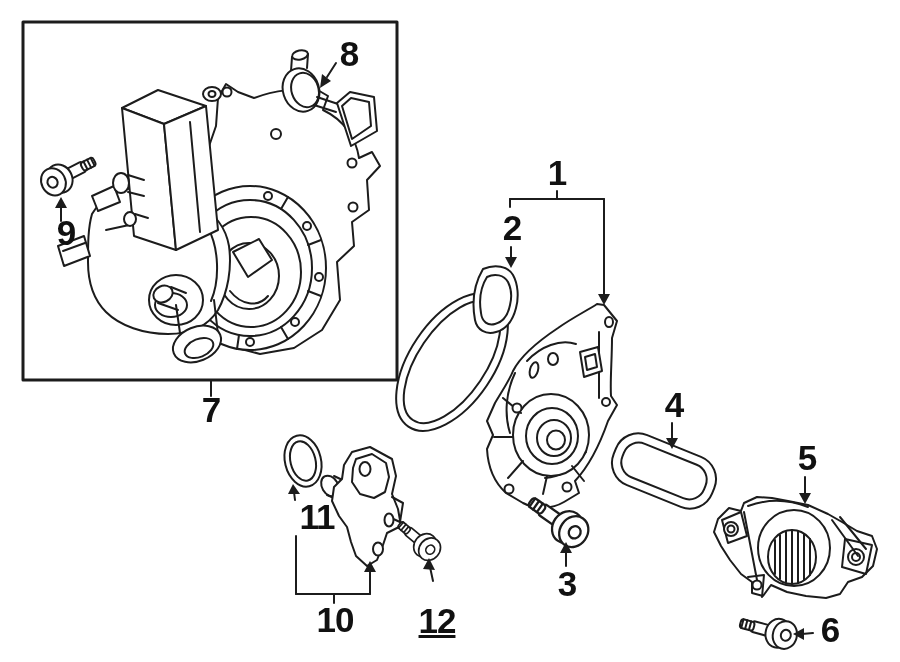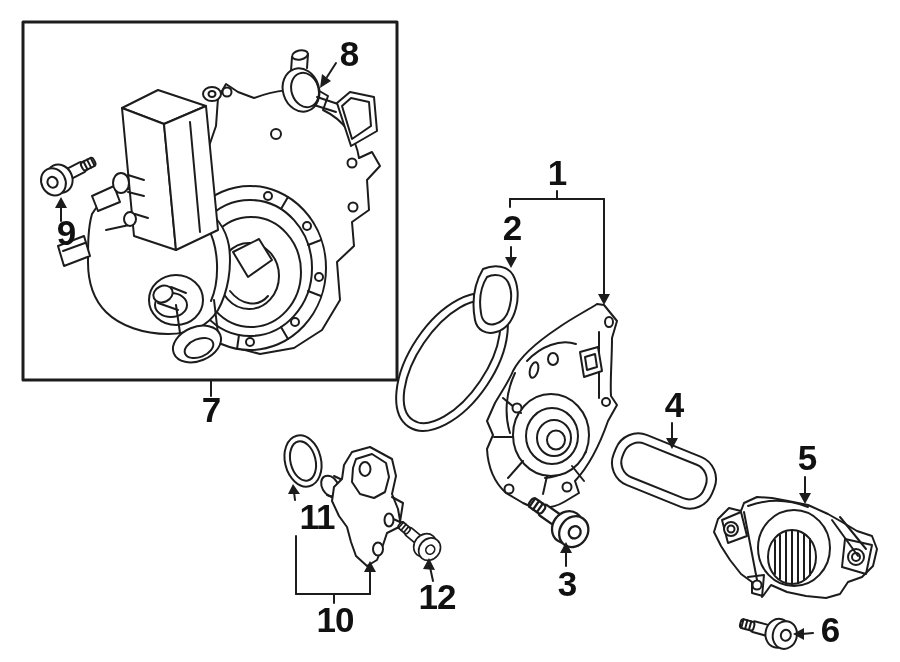--- a/index.html
+++ b/index.html
@@ -279,15 +279,15 @@
 <div class="callout" style="left:512px; top:228px;">2</div>
 <div class="callout" style="left:567px; top:584px;">3</div>
 <div class="callout" style="left:674px; top:405px;">4</div>
 <div class="callout" style="left:807px; top:458px;">5</div>
 <div class="callout" style="left:830px; top:630px;">6</div>
 <div class="callout" style="left:211px; top:410px;">7</div>
 <div class="callout" style="left:349px; top:54px;">8</div>
 <div class="callout" style="left:66px;  top:233px;">9</div>
 <div class="callout" style="left:335px; top:620px;text-align:center;">10</div>
 <div class="callout" style="left:301px; top:517px;margin-left:16px;">11</div>
-<div class="callout" style="left:437px; top:597px;">12</div>
+<div class="callout" style="left:437px; top:621px;text-decoration:underline;">12</div>
 
 </div>
 
 </body></html>

